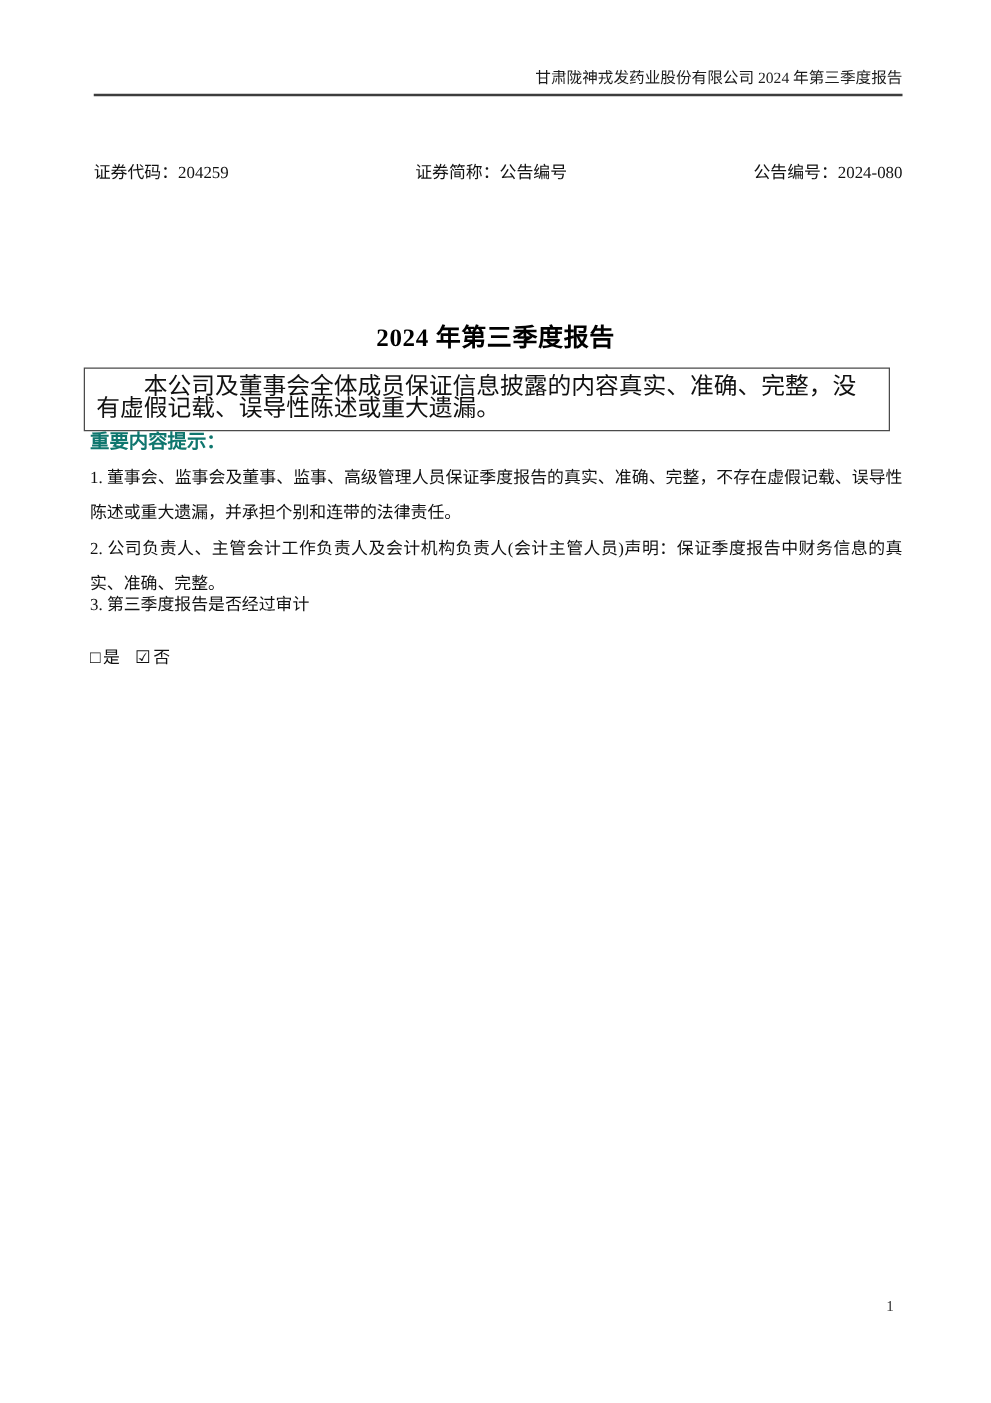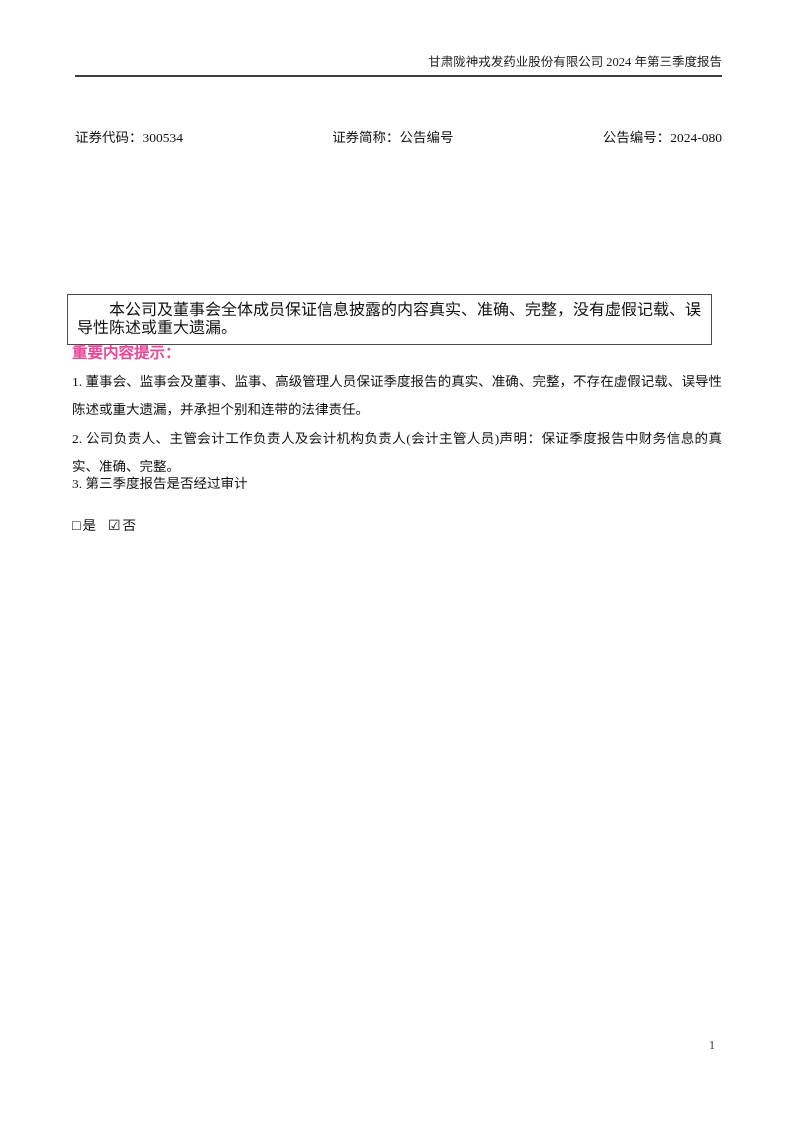--- a/index.html
+++ b/index.html
@@ -58,32 +58,32 @@
     letter-spacing: 0.5px;
     color: #000;
   }
   .notice-box {
     position: absolute;
     top: 294px;
     left: 67px;
     width: 645px;
     border: 1px solid #4a4a4a;
     padding: 6px 9px 7px 9px;
-    font-size: 16px;
+    font-size: 19px;
     line-height: 18px;
     text-indent: 2em;
     color: #111;
   }
   .imp-heading {
     position: absolute;
     top: 340px;
     left: 72px;
     font-size: 15.5px;
     font-weight: 700;
-    color: #ec4899;
+    color: #0f766e;
   }
   .para {
     position: absolute;
     left: 72px;
     width: 650px;
     font-size: 13.5px;
     line-height: 28px;
     text-align: justify;
     color: #111;
   }
@@ -113,25 +113,26 @@
 </head>
 <body>
 
 <div class="page">
 
   <div class="header">
     <span>甘肃陇神戎发药业股份有限公司 2024 年第三季度报告</span>
   </div>
 
   <div class="sec-row">
-    <span>证券代码：300534</span>
+    <span>证券代码：204259</span>
     <span>证券简称：公告编号</span>
     <span>公告编号：2024-080</span>
   </div>
 
+  <div class="title2">2024 年第三季度报告</div>
 
   <div class="notice-box">
     <span>本公司及董事会全体成员保证信息披露的内容真实、准确、完整，没有虚假记载、误导性陈述或重大遗漏。</span>
   </div>
 
   <div class="imp-heading">重要内容提示：</div>
 
   <p class="para p1">1. 董事会、监事会及董事、监事、高级管理人员保证季度报告的真实、准确、完整，不存在虚假记载、误导性陈述或重大遗漏，并承担个别和连带的法律责任。</p>
   <p class="para p2">2. 公司负责人、主管会计工作负责人及会计机构负责人(会计主管人员)声明：保证季度报告中财务信息的真实、准确、完整。</p>
   <p class="para p3">3. 第三季度报告是否经过审计</p>

